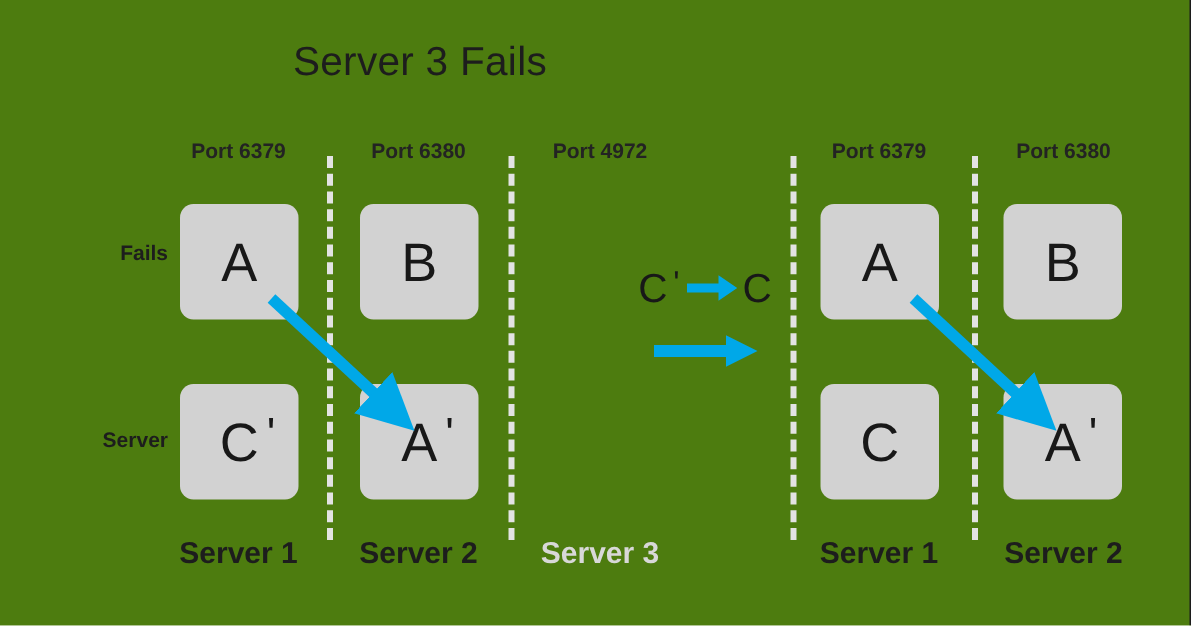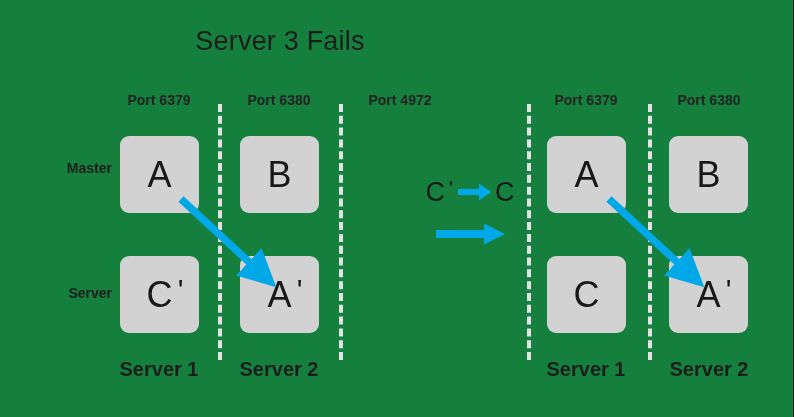--- a/index.html
+++ b/index.html
@@ -8,21 +8,21 @@
     background: #ffffff;
   }
   body {
     font-family: "Liberation Sans", sans-serif;
     -webkit-font-smoothing: antialiased;
   }
   #slide {
     position: relative;
     width: 794px;
     height: 417px;
-    background: #15803d;
+    background: #4d7c0f;
     overflow: hidden;
     border-right: 1px solid #1c1c1c;
     box-sizing: border-box;
   }
 
   
   #title {
     position: absolute;
     left: 0;
     top: 26px;
@@ -154,21 +154,21 @@
     height: 24px;
   }
 </style>
 </head>
 <body>
 
 <div id="slide">
 
   <div id="title">Server 3 Fails</div>
 
-  <div class="row-label" id="row-label-master">Master</div>
+  <div class="row-label" id="row-label-master">Fails</div>
   <div class="row-label" id="row-label-replica">Server</div>
 
   <div class="port-label" style="left:104px;">Port 6379</div>
   <div class="port-label" style="left:224px;">Port 6380</div>
   <div class="port-label" style="left:345px;">Port 4972</div>
 
   <div class="port-label" style="left:531px;">Port 6379</div>
   <div class="port-label" style="left:654px;">Port 6380</div>
 
   <div class="divider" style="left:218px;"></div>
@@ -193,20 +193,21 @@
     <defs>
       <marker id="ah1" markerWidth="5" markerHeight="5" refX="2.4" refY="2.5" orient="auto">
         <path d="M0,0 L5,2.5 L0,5 z" fill="#00a8e8"></path>
       </marker>
     </defs>
     <line x1="5" y1="5" x2="86" y2="80" stroke="#00a8e8" stroke-width="7.5" stroke-linecap="butt" marker-end="url(#ah1)"></line>
   </svg>
 
   <div class="server-label" style="left:104px;">Server 1</div>
   <div class="server-label" style="left:224px;">Server 2</div>
+  <div class="server-label dim" style="left:345px;">Server 3</div>
 
   <div id="legend-promo">
     <span class="lg prime">C</span>
     <span class="gap"></span>
     <svg width="34" height="18" viewBox="0 0 34 18">
       <path d="M0,6 L21,6 L21,0.5 L33.5,9 L21,17.5 L21,12 L0,12 z" fill="#00a8e8"></path>
     </svg>
     <span class="lg">C</span>
   </div>
 

